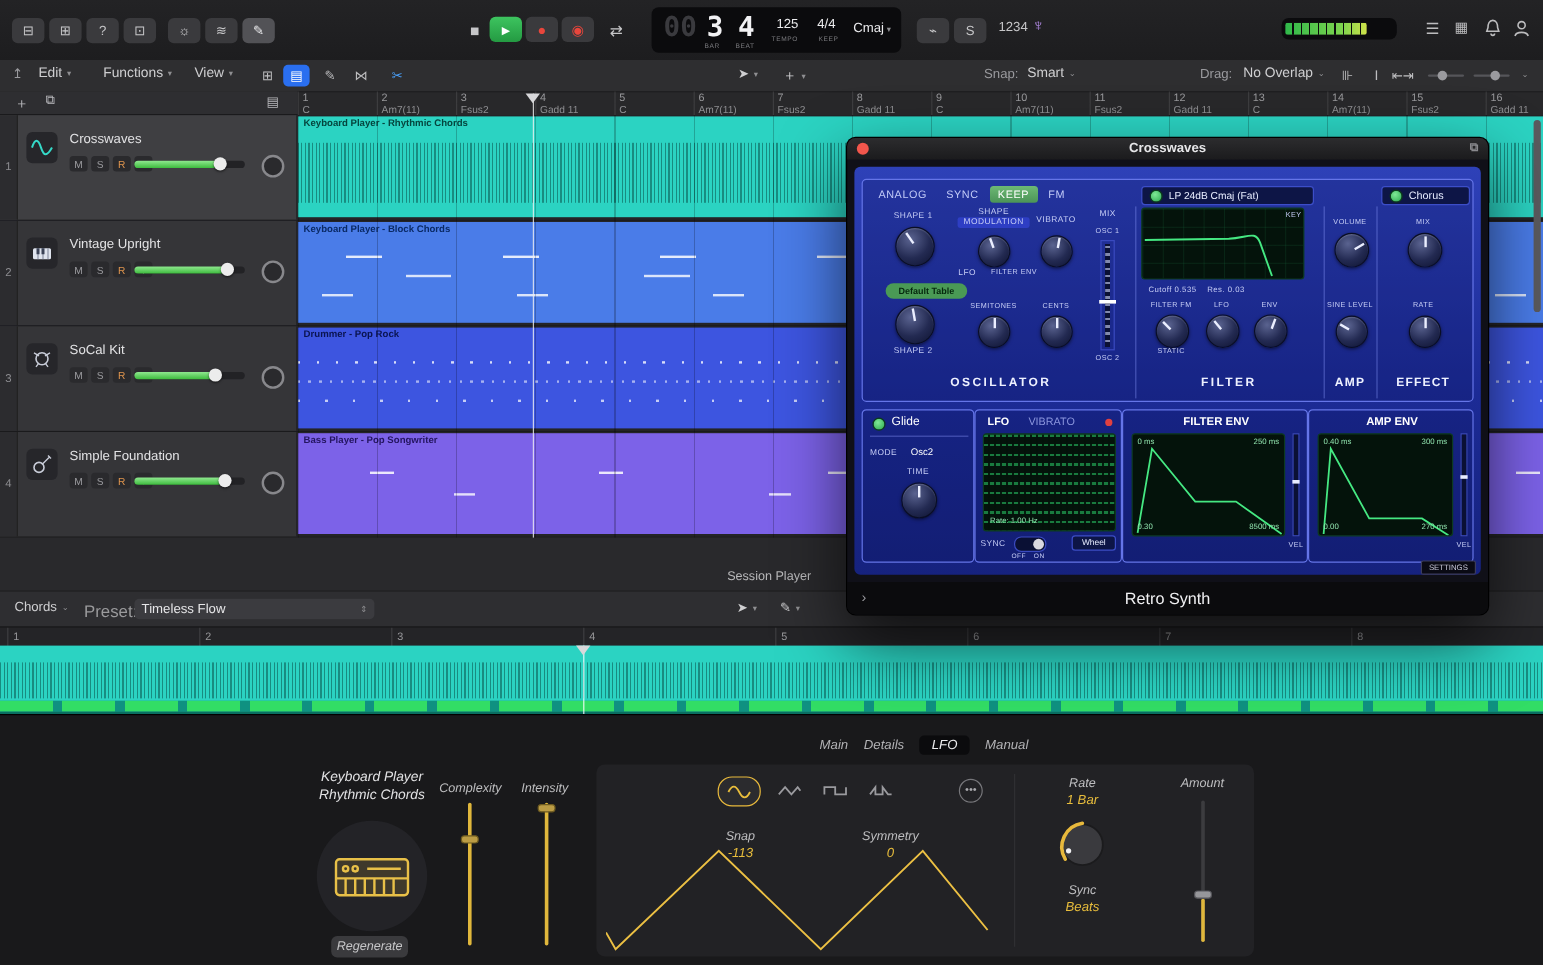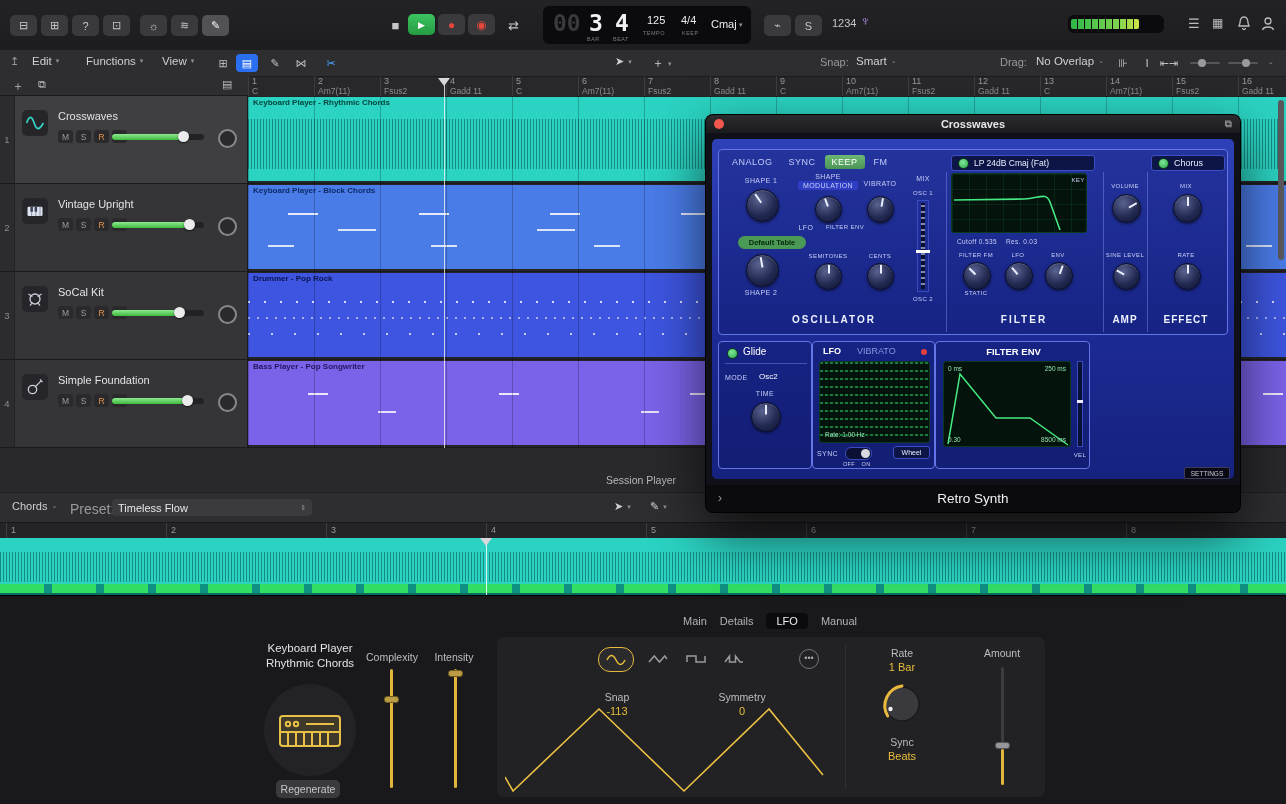--- a/index.html
+++ b/index.html
@@ -69,21 +69,21 @@
   .bcell{flex:0 0 160px;font-size:9px;color:#98989b;border-left:1px solid rgba(255,255,255,.12);padding-left:4px;box-sizing:border-box;height:16px;line-height:14px;}
   #bregion{left:0;top:538px;width:1286px;height:57px;background:#2bd3c2;}
   #bregion .bhead{position:absolute;left:0;top:0;width:100%;height:12px;}
   .bhlabel{position:absolute;top:1px;font-size:8px;font-weight:bold;color:#05453e;white-space:nowrap;}
   #bwave{position:absolute;left:0;top:14px;width:100%;height:30px;
     background-image:repeating-linear-gradient(90deg,rgba(5,70,64,.5) 0 1px,transparent 1px 3px);}
   #bgreen{position:absolute;left:0;bottom:2px;width:100%;height:9px;background:#0f9181;
     background-image:repeating-linear-gradient(90deg,#32dd65 0 44px,#0f9181 44px 52px);}
   #bline{position:absolute;left:0;bottom:0;width:100%;height:2px;background:#0a6e61;}
   
-  #editor{left:0;top:595px;width:1286px;height:209px;background:#19191b;border-top:1px solid #000;}
+  #editor{left:0;top:595px;width:1286px;height:209px;background:#19191b;border-top:1px solid #000;font-style:italic;}
   .etab{font-size:11px;color:#b2b2b5;}
   .etab.on{background:#0b0b0d;color:#ededef;padding:2px 10px;border-radius:4px;}
   .ylabel{font-size:10.5px;color:#bdbdbf;text-align:center;}
   .yval{font-size:11px;color:#e8bd3c;text-align:center;}
   .vtrack{width:3px;background:#e0b73c;border-radius:2px;}
   .vhandle{position:absolute;width:15px;height:7px;border-radius:3px;background:#bb9c45;border:1px solid #6d5a20;box-sizing:border-box;}
   .graytrack{width:3px;background:#3c3c3f;border-radius:2px;}
   .wavebtn{width:34px;height:23px;border-radius:12px;display:flex;align-items:center;justify-content:center;}
   .wavebtn.on{background:#2b2b2e;border:1.5px solid #e8b93c;}
   
@@ -636,20 +636,36 @@
           <svg width="128" height="86" viewBox="0 0 128 86">
               <polyline points="4,82 16,12 52,56 86,56 124,83" fill="none" stroke="#45e882" stroke-width="1.5"></polyline>
             </svg>
         </div>
         <div class="vslot" style="left:141px;top:19px;width:6px;height:86px">
           <div class="ab" style="left:-1px;top:38px;width:6px;height:3px;background:#e8ecff"></div>
         </div>
         <div class="pbl" style="left:134px;top:110px;width:20px;font-size:6px">VEL</div>
       </div>
 
+      <div class="ppanel" style="left:378px;top:202px;width:138px;height:128px">
+        <div class="ab" style="left:0;top:4px;width:138px;text-align:center;font-size:9.5px;font-weight:bold;color:#fff">AMP ENV</div>
+        <div class="screen" style="left:7px;top:19px;width:113px;height:86px">
+          <span class="scrtxt" style="left:4px;top:3px">0.40 ms</span>
+          <span class="scrtxt" style="right:4px;top:3px">300 ms</span>
+          <span class="scrtxt" style="left:4px;bottom:3px">0.00</span>
+          <span class="scrtxt" style="right:4px;bottom:3px">270 ms</span>
+          <svg width="113" height="86" viewBox="0 0 113 86">
+              <polyline points="4,83 10,12 42,70 86,70 108,84" fill="none" stroke="#45e882" stroke-width="1.5"></polyline>
+            </svg>
+        </div>
+        <div class="vslot" style="left:126px;top:19px;width:6px;height:86px">
+          <div class="ab" style="left:-1px;top:34px;width:6px;height:3px;background:#e8ecff"></div>
+        </div>
+        <div class="pbl" style="left:119px;top:110px;width:20px;font-size:6px">VEL</div>
+      </div>
     </div>
 
     <div class="ab" style="left:478px;top:352px;width:46px;height:12px;background:#0a0a14;border:1px solid #3c3c5c;border-radius:2px;color:#c8c8d8;font-size:6.5px;text-align:center;line-height:11px;box-sizing:border-box">SETTINGS</div>
 
     <div id="pblack">
       <span class="ab" style="left:12px;top:0;font-size:12px;color:#98989c">›</span>
       <span>Retro Synth</span>
     </div>
   </div>
 

